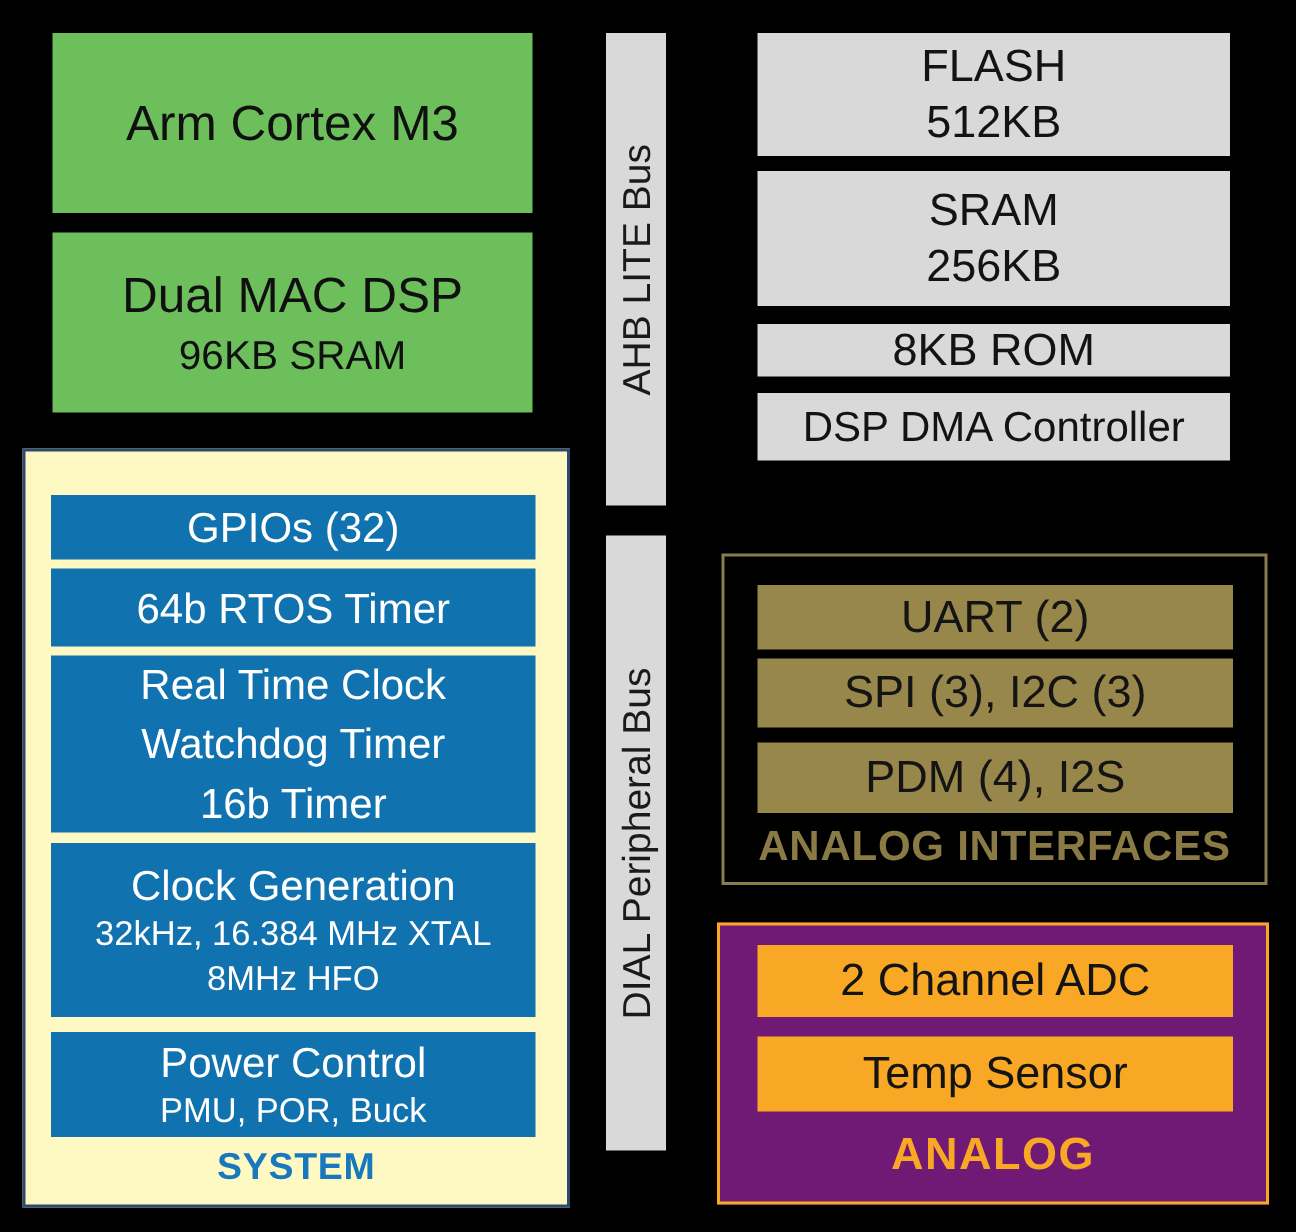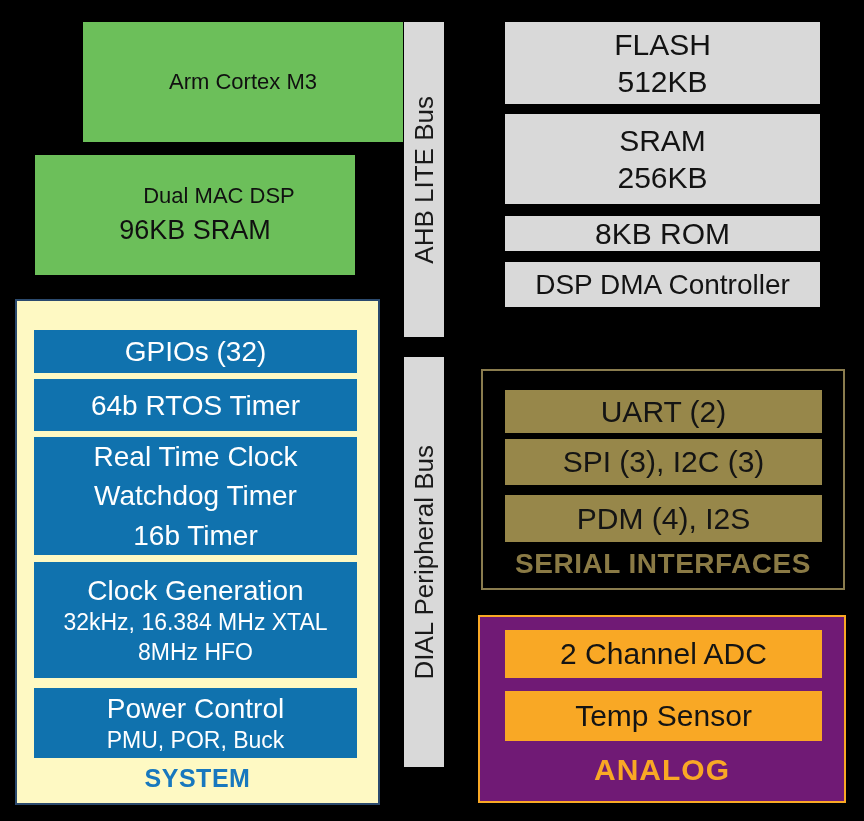--- a/index.html
+++ b/index.html
@@ -20,21 +20,21 @@
     display: flex;
     flex-direction: column;
     align-items: center;
     justify-content: center;
     text-align: center;
     box-sizing: border-box;
     line-height: 1.25;
   }
   
   .green { background: #6cbf5a; color: #101010; }
-  .t-xl  { font-size: 22px; margin-left: 48px; }
+  .t-xl  { font-size: 33px; }
   .t-lg  { font-size: 30px; }
   .t-md  { font-size: 28px; }
   .sub-g { font-size: 27px; margin-top: 4px; }
   
   .gray { background: #d9d9d9; color: #131313; }
   
   .bus {
     background: #d9d9d9;
     color: #1a1a1a;
     display: flex;
@@ -174,21 +174,21 @@
     </div>
 
     <div class="abs blk khaki t-lg" style="left:22px; top:68px; width:317px; height:46px;">
       <div>SPI (3), I2C (3)</div>
     </div>
 
     <div class="abs blk khaki t-lg" style="left:22px; top:124px; width:317px; height:47px;">
       <div>PDM (4), I2S</div>
     </div>
 
-    <div class="ser-label">SERIAL INTERFACES</div>
+    <div class="ser-label">ANALOG INTERFACES</div>
   </div>
 
   <div class="abs ana-container" style="left:478px; top:615px; width:368px; height:188px;">
 
     <div class="abs blk orange t-lg" style="left:25px; top:13px; width:317px; height:48px;">
       <div>2 Channel ADC</div>
     </div>
 
     <div class="abs blk orange t-lg" style="left:25px; top:74px; width:317px; height:50px;">
       <div>Temp Sensor</div>

